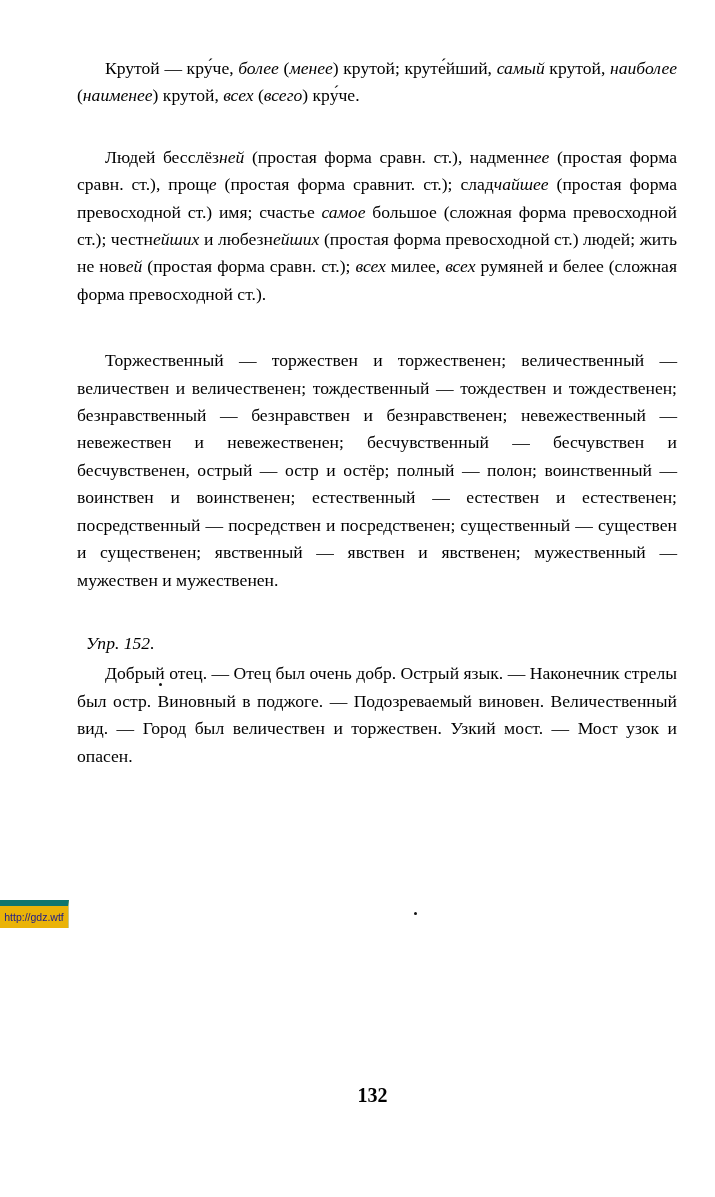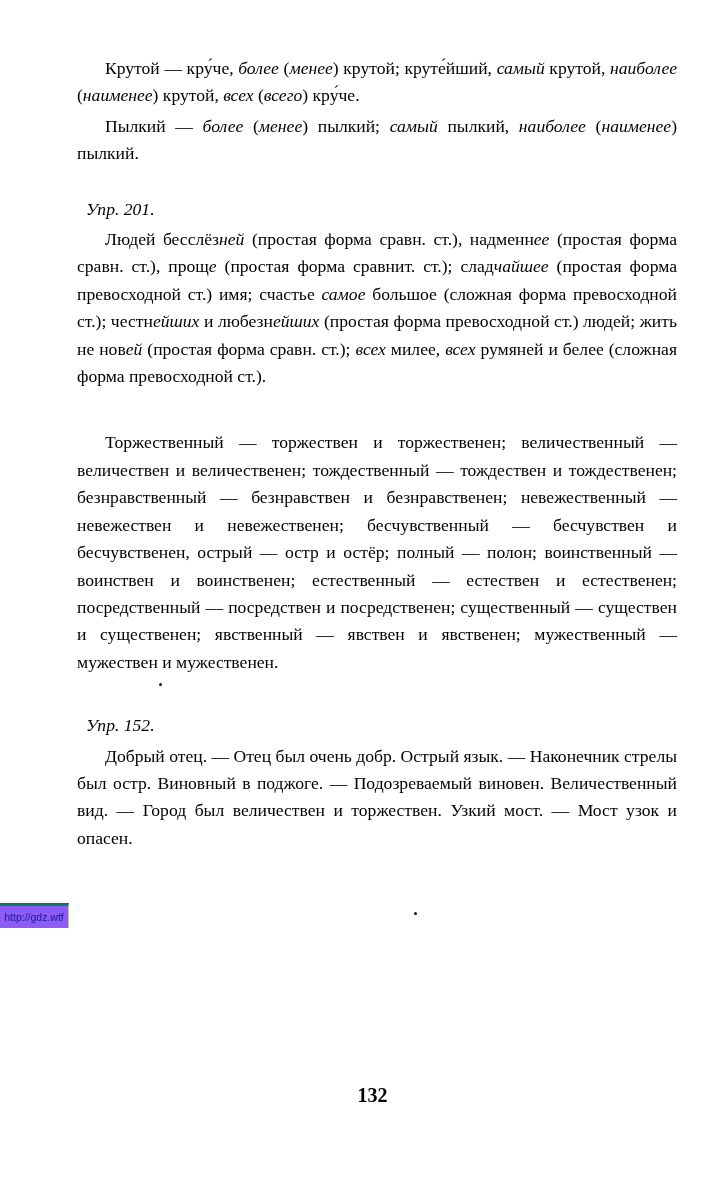--- a/index.html
+++ b/index.html
@@ -59,22 +59,22 @@
     font-size: 20px;
     font-weight: bold;
     font-family: "Liberation Serif", serif;
   }
   .watermark {
     position: absolute;
     left: 0;
     bottom: 0;
     width: 68px;
     height: 22px;
-    background: #8b5cf6;
-    border-top: 3px solid #0f766e;
+    background: #eab308;
+    border-top: 6px solid #0f766e;
     border-right: 1px solid #c9c98b;
     font-family: "Liberation Sans", sans-serif;
     font-size: 10.5px;
     color: #1a1a8c;
     display: flex;
     align-items: center;
     justify-content: center;
     text-decoration: none;
   }
   .stray-dot {
@@ -86,25 +86,23 @@
   }
 </style>
 </head>
 <body>
 
 <div class="page">
   <div class="content">
 
     <p class="indent">Крутой — кру́че, <i>более</i> (<i>менее</i>) крутой; круте́йший, <i>самый</i> крутой, <i>наиболее</i> (<i>наименее</i>) крутой, <i>всех</i> (<i>всего</i>) кру́че.</p>
     <div class="block-gap-sm"></div>
-    <p class="indent">Пылкий — <i>более</i> (<i>менее</i>) пылкий; <i>самый</i> пылкий, <i>наиболее</i> (<i>наименее</i>) пылкий.</p>
 
     <div class="block-gap-md"></div>
 
-    <p class="ex-head">Упр. 201.</p>
     <div class="block-gap-sm"></div>
     <p class="indent">Людей бесслёз<i>ней</i> (простая форма сравн. ст.), надменн<i>ее</i> (простая форма сравн. ст.), прощ<i>е</i> (простая форма сравнит. ст.); слад<i>чайшее</i> (простая форма превосходной ст.) имя; счастье <i>самое</i> большое (сложная форма превосходной ст.); честн<i>ейших</i> и любезн<i>ейших</i> (простая форма превосходной ст.) людей; жить не нов<i>ей</i> (простая форма сравн. ст.); <i>всех</i> милее, <i>всех</i> румяней и белее (сложная форма превосходной ст.).</p>
 
     <div class="block-gap-lg"></div>
 
     <div class="block-gap-sm"></div>
     <p class="indent">Торжественный — торжествен и торжественен; величественный — величествен и величественен; тождественный — тождествен и тождественен; безнравственный — безнравствен и безнравственен; невежественный — невежествен и невежественен; бесчувственный — бесчувствен и бесчувственен, острый — остр и остёр; полный — полон; воинственный — воинствен и воинственен; естественный — естествен и естественен; посредственный — посредствен и посредственен; существенный — существен и существенен; явственный — явствен и явственен; мужественный — мужествен и мужественен.</p>
 
     <div class="block-gap-lg"></div>
 

